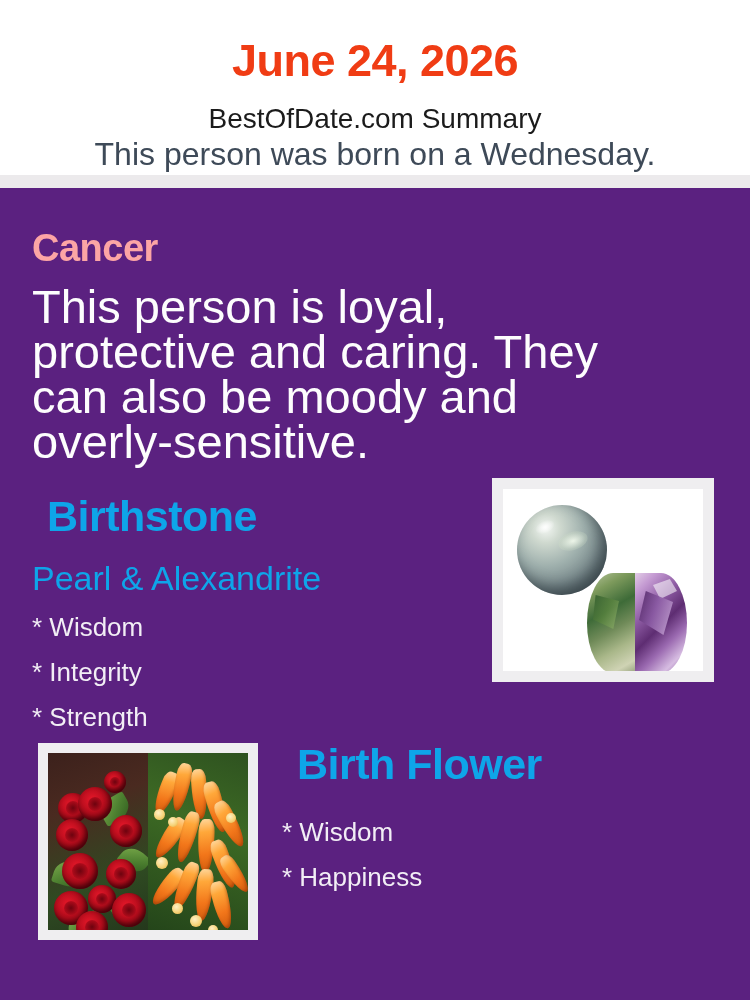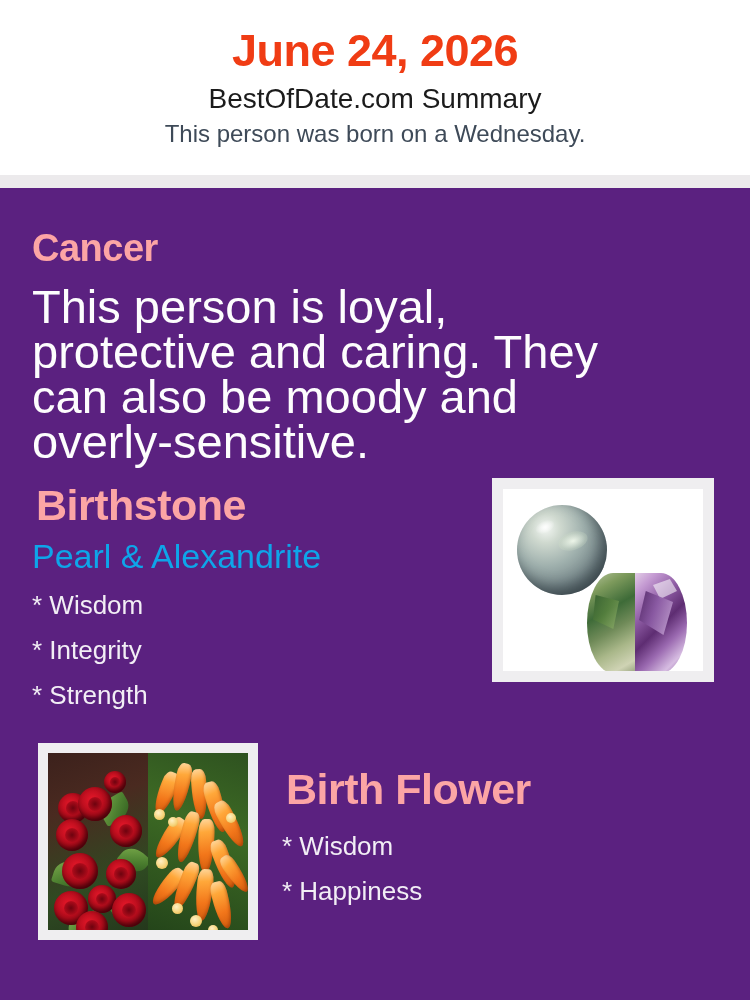--- a/index.html
+++ b/index.html
@@ -23,40 +23,40 @@
   
   .header {
     position: absolute;
     left: 0; top: 0;
     width: 750px;
     height: 175px;
     background: #ffffff;
     text-align: center;
   }
   .hdr-date {
-    margin: 0;
+    margin: 10px;
     padding-top: 24px;
     font-size: 45px;
     font-weight: bold;
     line-height: 54px;
     color: #f03c14;
     letter-spacing: -0.5px;
   }
   .hdr-site {
     margin: 0;
     padding-top: 4px;
     font-size: 28px;
     line-height: 34px;
     font-weight: normal;
     color: #1b1b1b;
   }
   .hdr-sub {
     margin: 0;
     padding-top: 3px;
-    font-size: 24px;
+    font-size: 32px;
     line-height: 30px;
     font-weight: normal;
     color: #3e4a58;
   }
   .sep-band {
     position: absolute;
     left: 0; top: 175px;
     width: 750px;
     height: 13px;
     background: #eceaec;
@@ -97,25 +97,25 @@
   }
 
   
   .stone-block {
     position: absolute;
     left: 32px;
     top: 288px;
     width: 440px;
   }
   .sect-title {
-    margin: 4px;
+    margin: 15px;
     font-size: 43px;
     line-height: 50px;
     font-weight: bold;
-    color: #fca5a5;
+    color: #0ea5e9;
     letter-spacing: -0.5px;
   }
   .sect-value {
     margin: 0;
     padding-top: 1px;
     font-size: 34px;
     line-height: 42px;
     font-weight: normal;
     color: #0ea5e9;
   }
@@ -307,21 +307,21 @@
     <div class="stone-block">
       <h2 class="sect-title">Birthstone</h2>
       <p class="sect-value">Pearl &amp; Alexandrite</p>
       <ul class="trait-list">
         <li>* Wisdom</li>
         <li>* Integrity</li>
         <li>* Strength</li>
       </ul>
     </div>
 
-    <div class="stone-block" style="left:282px; top:572px; width:440px;">
+    <div class="stone-block" style="left:282px; top:536px; width:440px;">
       <h2 class="sect-title">Birth Flower</h2>
       <ul class="trait-list">
         <li>* Wisdom</li>
         <li>* Happiness</li>
       </ul>
     </div>
   </div>
 
   <div class="photo-frame frame-stone">
     <div class="photo-inner stone-canvas">

